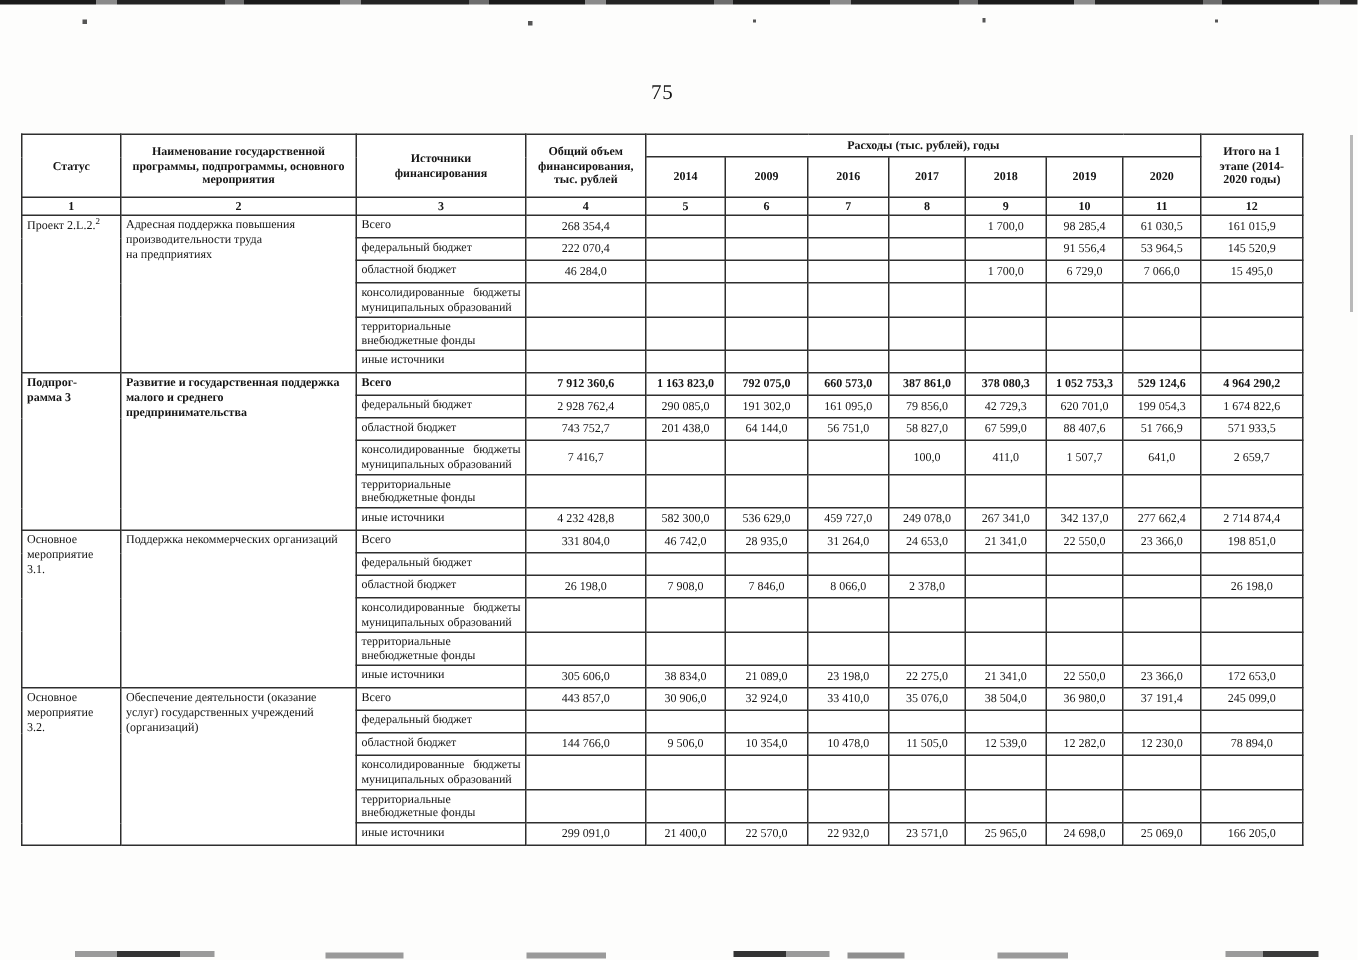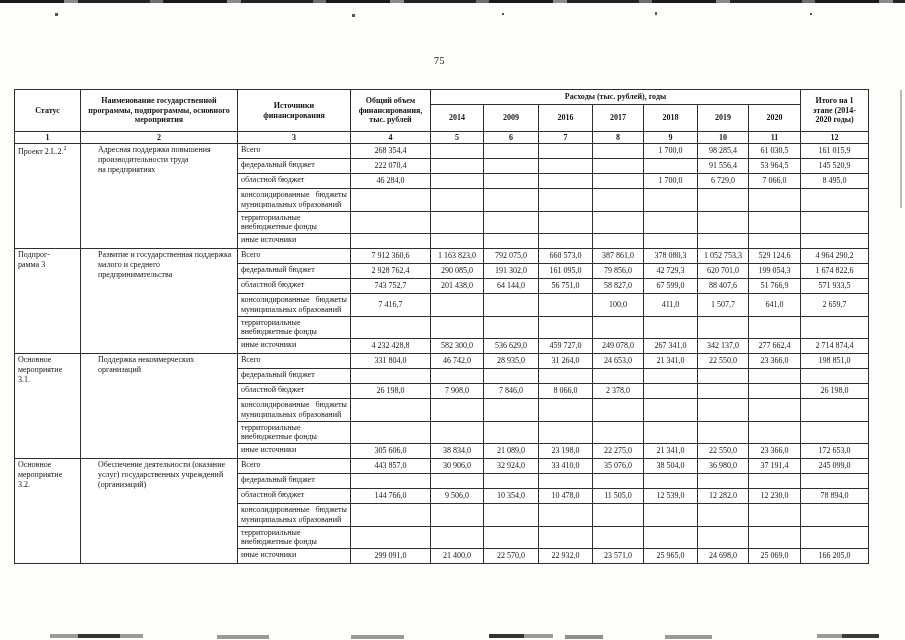--- a/index.html
+++ b/index.html
@@ -5,45 +5,45 @@
   html,body { margin:0; padding:0; }
   body {
     width:905px; height:640px;
     background:#fdfdfc;
     font-family:"Liberation Serif","DejaVu Serif",serif;
     color:#151515;
     position:relative; overflow:hidden;
   }
   .pagenum {
     position:absolute; top:55px; left:434px;
-    font-size:10px; letter-spacing:0.5px;
+    font-size:14px; letter-spacing:0.5px;
   }
   table.fin {
     position:absolute; left:14px; top:89px;
     width:854px; border-collapse:collapse; table-layout:fixed;
     background:#fff;
   }
   .fin th, .fin td {
     border:1px solid #2e2e2e;
     font-size:8px; line-height:1.22;
     padding:1px 2px;
     overflow:hidden;
     word-wrap:break-word;
   }
   .fin thead th { font-weight:bold; text-align:center; vertical-align:middle; }
   .prewrap { white-space:pre-line; }
   .expenses-h { height:12px; }
   .years-row th { height:24px;margin-left:20px; }
   .nums-row td { height:11px; text-align:center; font-weight:bold; padding:0 2px; }
   .fin tbody tr { height:15px; }
   .fin td.status { vertical-align:top; text-align:left; white-space:pre-line; padding-left:3px; }
-  .fin td.pname  { vertical-align:top; text-align:left; white-space:pre-line; padding-left:17px; }
+  .fin td.pname  { vertical-align:top; text-align:left; white-space:pre-line; padding-left:3px; }
   .fin td.src    { vertical-align:top; text-align:justify; padding-left:3px; padding-right:3px;margin-top:44px; }
   .fin td.num    { text-align:center; vertical-align:middle; }
-  .b { font-weight:normal; }
+  .b { font-weight:bold; }
   sup { font-size:6px; }
 
   
   .art { position:absolute; pointer-events:none; }
   .top-edge {
     top:0; left:0; width:905px; height:3px;
     background:repeating-linear-gradient(90deg,
       #1b1b1b 0 64px, #8a8a8a 64px 78px,
       #242424 78px 150px, #6d6d6d 150px 163px);
   }
@@ -143,21 +143,21 @@
       <tr>
         <td class="src">областной бюджет</td>
         <td class="num">46 284,0</td>
         <td class="num"></td>
         <td class="num"></td>
         <td class="num"></td>
         <td class="num"></td>
         <td class="num">1 700,0</td>
         <td class="num">6 729,0</td>
         <td class="num">7 066,0</td>
-        <td class="num">8 495,0</td>
+        <td class="num">15 495,0</td>
       </tr>
       <tr>
         <td class="src">консолидированные бюджеты муниципальных образований</td>
         <td class="num"></td>
         <td class="num"></td>
         <td class="num"></td>
         <td class="num"></td>
         <td class="num"></td>
         <td class="num"></td>
         <td class="num"></td>

